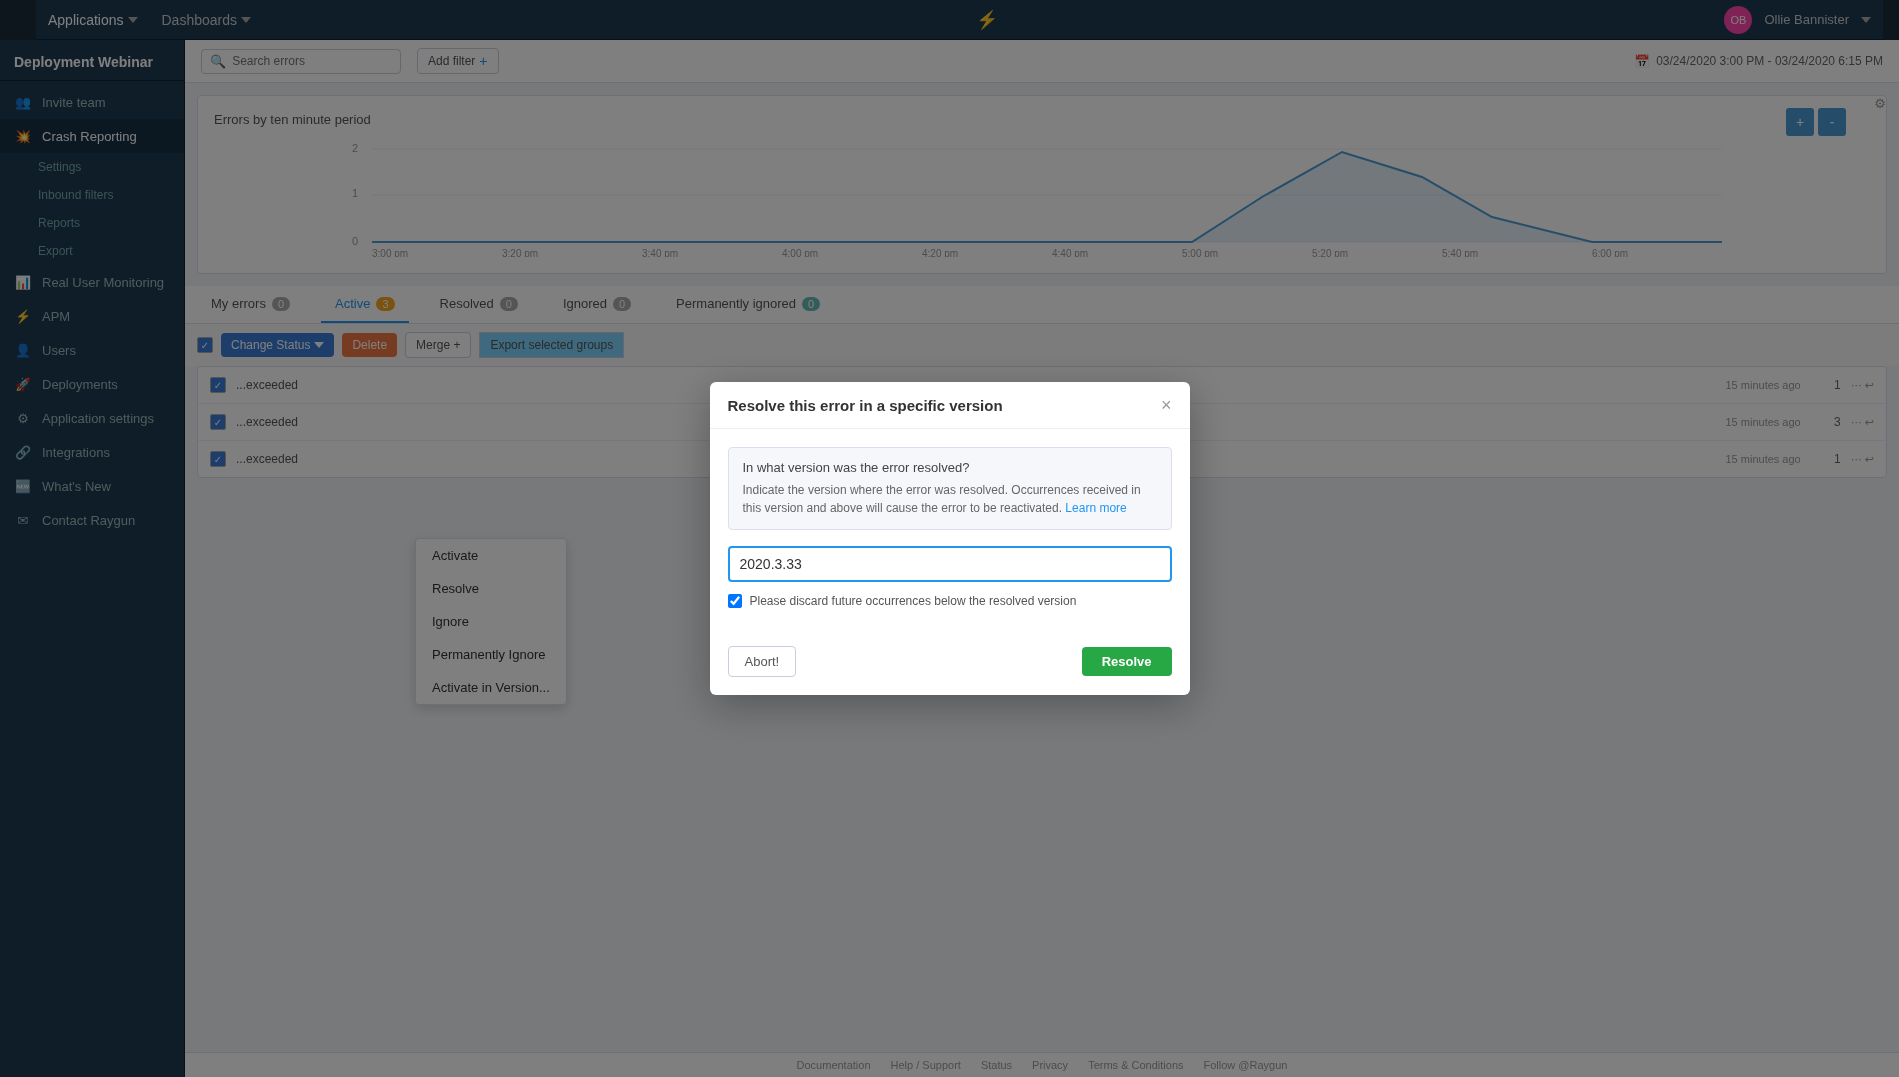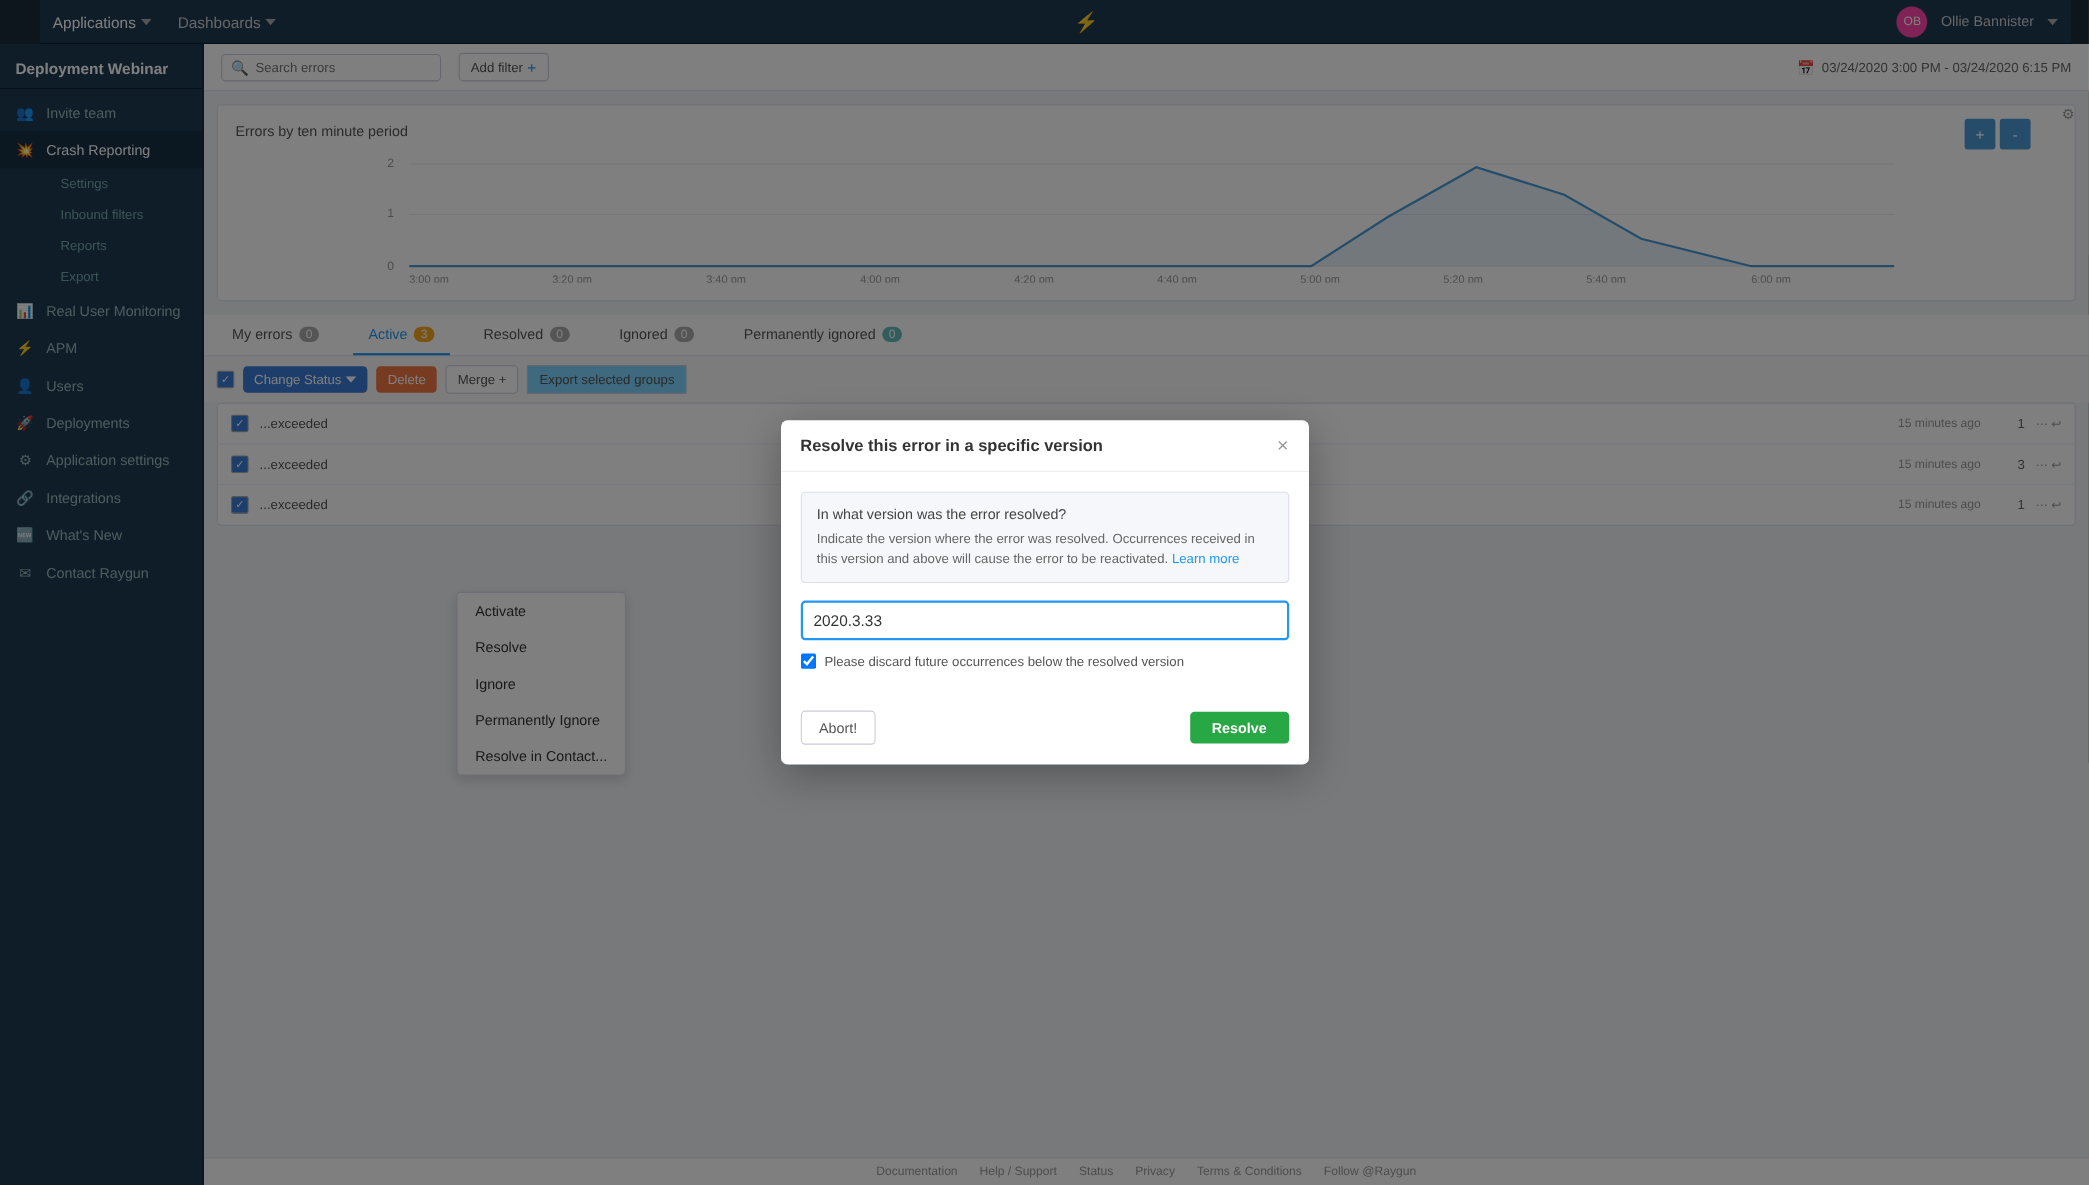--- a/index.html
+++ b/index.html
@@ -49,21 +49,20 @@
       position: relative;
     }
     .sidebar-item.active { background: #163044; color: #fff; }
     .sidebar-item .icon { width: 18px; height: 18px; display: flex; align-items: center; justify-content: center; flex-shrink: 0; }
     .sidebar-sub-item {
       display: flex; align-items: center;
       padding: 7px 14px 7px 38px;
       color: #7aa;
       cursor: pointer;
       font-size: 12px;
-      margin-left: 17px;
     }
 
     
     .main {
       margin-top: 40px;
       margin-left: 185px;
       background: #f0f3f6;
       min-height: calc(100vh - 40px);
       position: relative;
     }
@@ -445,21 +444,21 @@
     <div class="dropdown-item">
       <span>Resolve</span>
     </div>
     <div class="dropdown-item">
       <span>Ignore</span>
     </div>
     <div class="dropdown-item">
       <span>Permanently Ignore</span>
     </div>
     <div class="dropdown-item">
-      <span>Resolve in Contact...</span>
+      <span>Activate in Version...</span>
     </div>
   </div>
 
   <div class="error-list">
     <div class="error-row">
       <div class="cb">
           <span class="cb-check">✓</span>
         </div>
       <div class="error-msg">
         <span>...exceeded</span>

